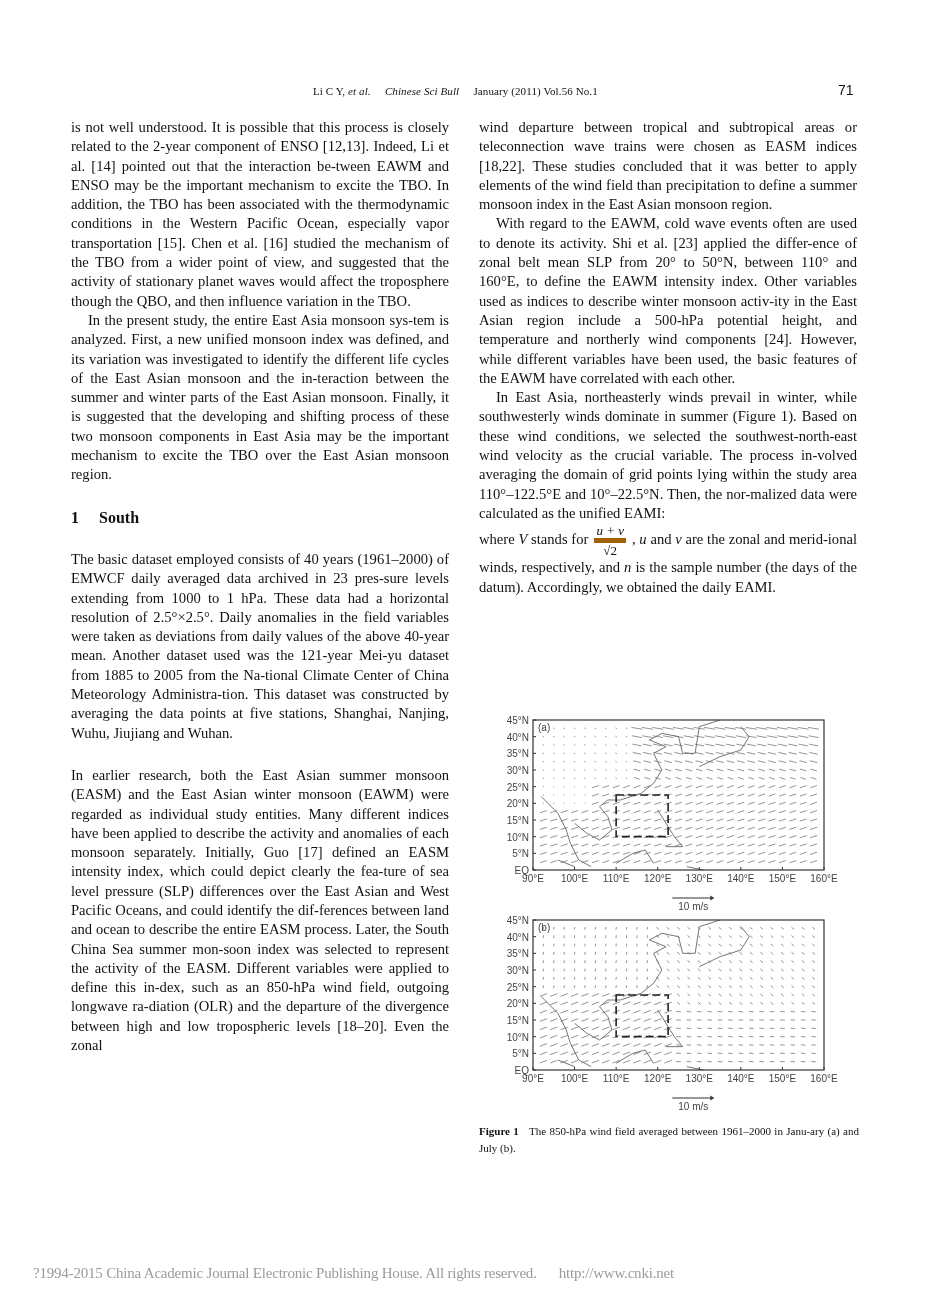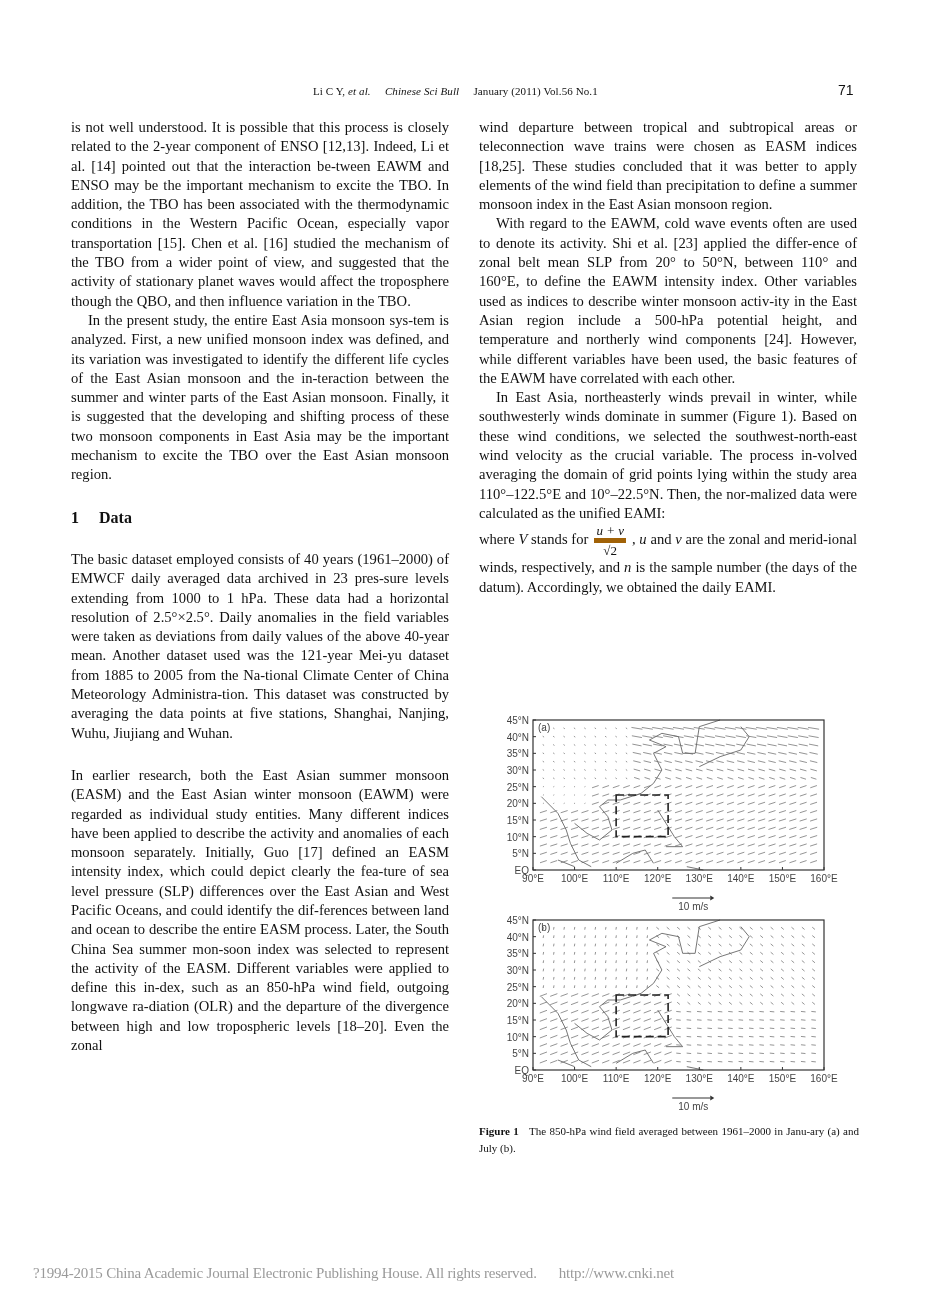--- a/index.html
+++ b/index.html
@@ -39,28 +39,28 @@
     &nbsp;&nbsp;&nbsp;&nbsp;<span class="it">Chinese Sci Bull</span>
     &nbsp;&nbsp;&nbsp;&nbsp;<span>January (2011) Vol.56 No.1</span>
   </span>
   <span class="pg">71</span>
 </div>
 
 <div class="col left">
   <p>is not well understood. It is possible that this process is closely related to the 2-year component of ENSO [12,13]. Indeed, Li et al. [14] pointed out that the interaction be-tween EAWM and ENSO may be the important mechanism to excite the TBO. In addition, the TBO has been associated with the thermodynamic conditions in the Western Pacific Ocean, especially vapor transportation [15]. Chen et al. [16] studied the mechanism of the TBO from a wider point of view, and suggested that the activity of stationary planet waves would affect the troposphere though the QBO, and then influence variation in the TBO.</p>
   <p class="ind">In the present study, the entire East Asia monsoon sys-tem is analyzed. First, a new unified monsoon index was defined, and its variation was investigated to identify the different life cycles of the East Asian monsoon and the in-teraction between the summer and winter parts of the East Asian monsoon. Finally, it is suggested that the developing and shifting process of these two monsoon components in East Asia may be the important mechanism to excite the TBO over the East Asian monsoon region.</p>
   <h2 class="sec" style="margin-top:23px;">
-    <span class="num">1</span><span>Data</span>
+    <span class="num">1</span><span>South</span>
   </h2>
   <p style="margin-top:23px;">The basic dataset employed consists of 40 years (1961–2000) of EMWCF daily averaged data archived in 23 pres-sure levels extending from 1000 to 1 hPa. These data had a horizontal resolution of 2.5°×2.5°. Daily anomalies in the field variables were taken as deviations from daily values of the above 40-year mean. Another dataset used was the 121-year Mei-yu dataset from 1885 to 2005 from the Na-tional Climate Center of China Meteorology Administra-tion. This dataset was constructed by averaging the data points at five stations, Shanghai, Nanjing, Wuhu, Jiujiang and Wuhan.</p>
   <p style="margin-top:23px;">In earlier research, both the East Asian summer monsoon (EASM) and the East Asian winter monsoon (EAWM) were regarded as individual study entities. Many different indices have been applied to describe the activity and anomalies of each monsoon separately. Initially, Guo [17] defined an EASM intensity index, which could depict clearly the fea-ture of sea level pressure (SLP) differences over the East Asian and West Pacific Oceans, and could identify the dif-ferences between land and ocean to describe the entire EASM process. Later, the South China Sea summer mon-soon index was selected to represent the activity of the EASM. Different variables were applied to define this in-dex, such as an 850-hPa wind field, outgoing longwave ra-diation (OLR) and the departure of the divergence between high and low tropospheric levels [18–20]. Even the zonal</p>
 </div>
 
 <div class="col right">
-  <p>wind departure between tropical and subtropical areas or teleconnection wave trains were chosen as EASM indices [18,25]. These studies concluded that it was better to apply elements of the wind field than precipitation to define a summer monsoon index in the East Asian monsoon region.</p>
+  <p>wind departure between tropical and subtropical areas or teleconnection wave trains were chosen as EASM indices [18,22]. These studies concluded that it was better to apply elements of the wind field than precipitation to define a summer monsoon index in the East Asian monsoon region.</p>
   <p class="ind">With regard to the EAWM, cold wave events often are used to denote its activity. Shi et al. [23] applied the differ-ence of zonal belt mean SLP from 20° to 50°N, between 110° and 160°E, to define the EAWM intensity index. Other variables used as indices to describe winter monsoon activ-ity in the East Asian region include a 500-hPa potential height, and temperature and northerly wind components [24]. However, while different variables have been used, the basic features of the EAWM have correlated with each other.</p>
   <p class="ind">In East Asia, northeasterly winds prevail in winter, while southwesterly winds dominate in summer (Figure 1). Based on these wind conditions, we selected the southwest-north-east wind velocity as the crucial variable. The process in-volved averaging the domain of grid points lying within the study area 110°–122.5°E and 10°–22.5°N. Then, the nor-malized data were calculated as the unified EAMI:</p>
   <p>
     <span>where </span><i>V</i><span> stands for</span><span class="frac"><span class="n">u + v</span><span class="d">√2</span></span><span>, </span><i>u</i><span> and </span><i>v</i><span> are the zonal and merid-ional winds, respectively, and </span><i>n</i><span> is the sample number (the days of the datum). Accordingly, we obtained the daily EAMI.</span>
   </p>
 </div>
 
 <div class="panel" style="left:479px; top:710px;">
   <svg width="385" height="200" id="svgA">
       <g>

